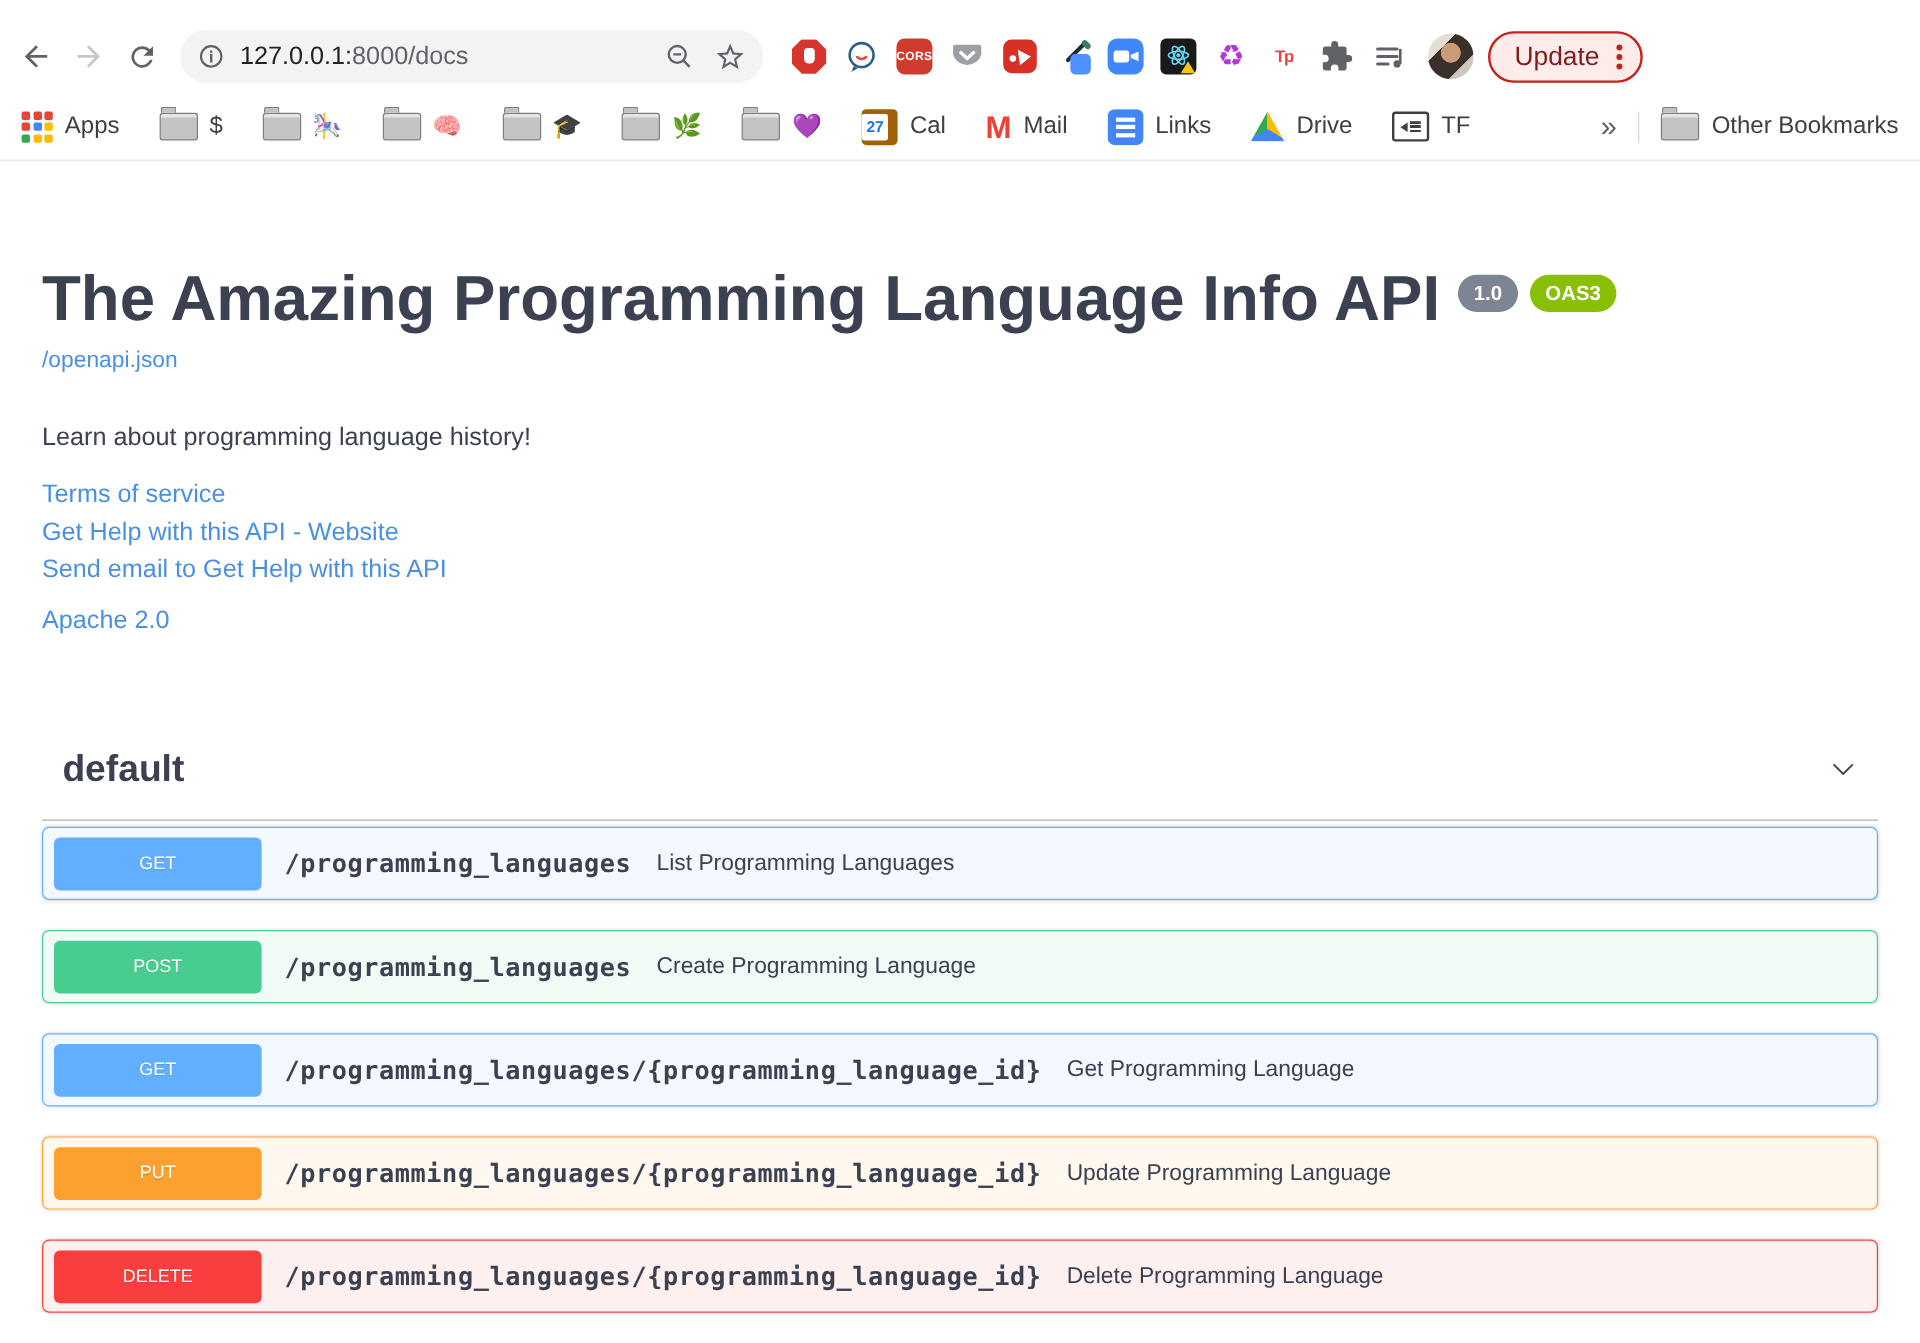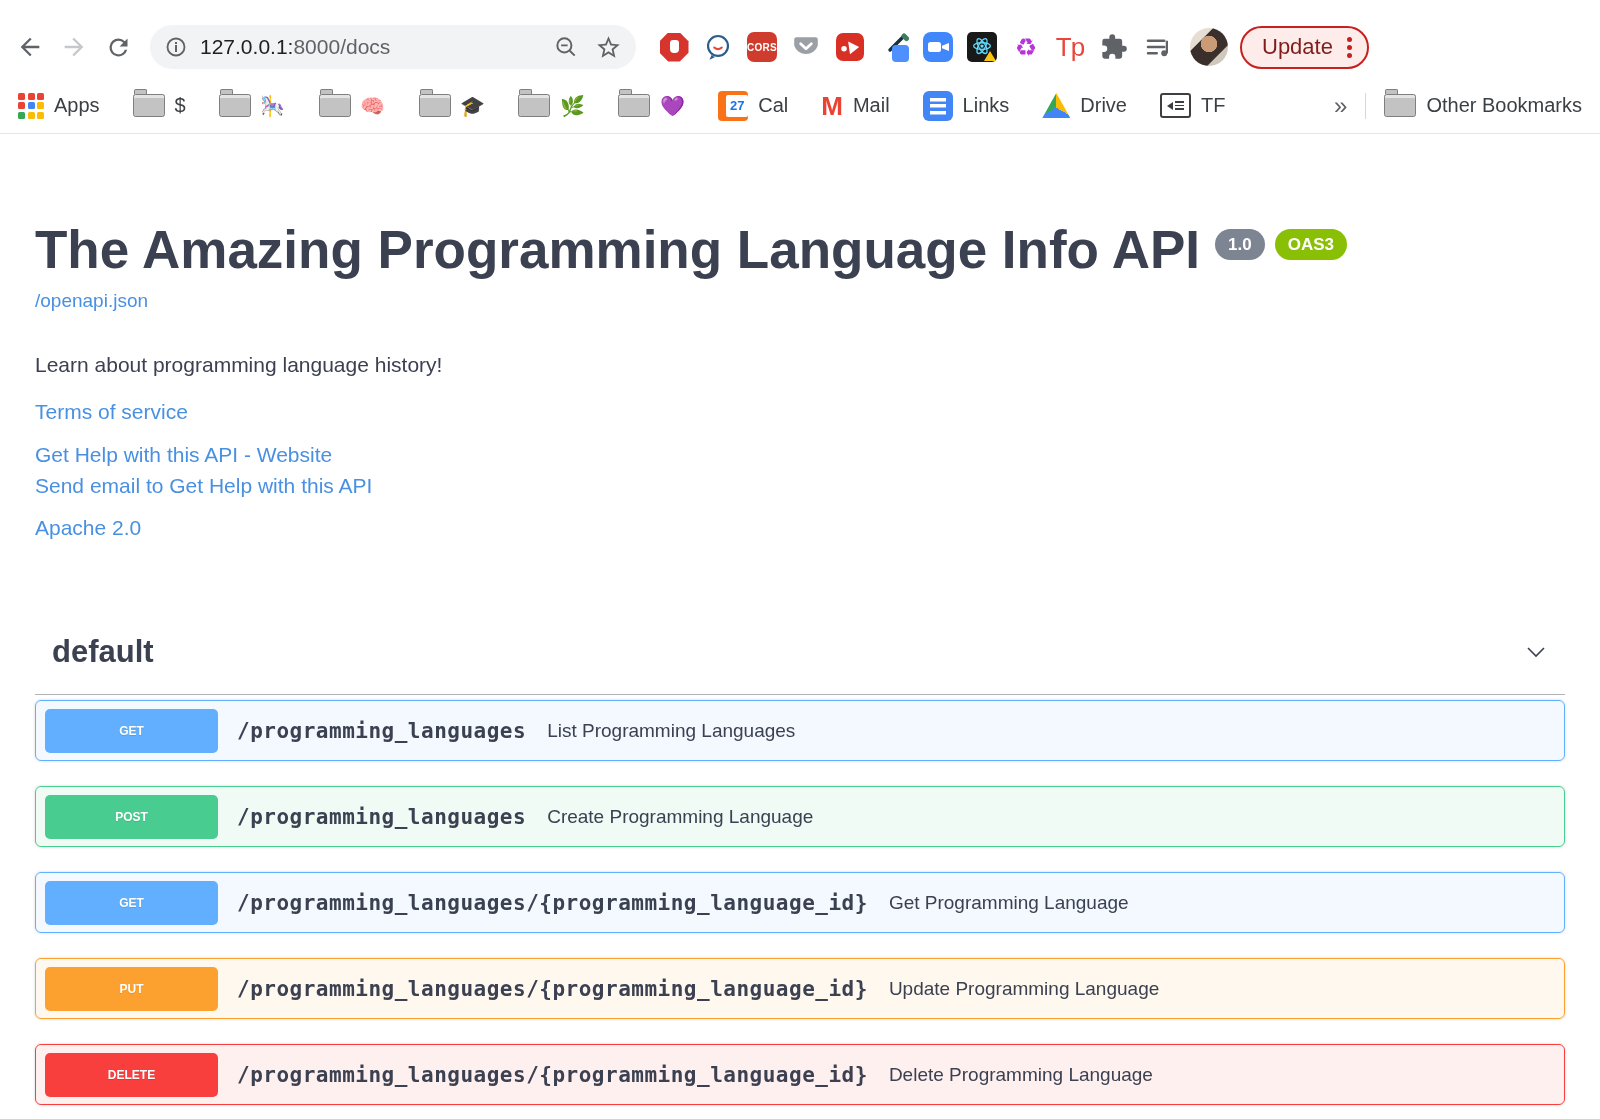--- a/index.html
+++ b/index.html
@@ -18,40 +18,40 @@
   .ic-adblock{width:29px;height:29px;background:#d7342e;clip-path:polygon(30% 0,70% 0,100% 30%,100% 70%,70% 100%,30% 100%,0 70%,0 30%);position:relative}
   .ic-adblock::after{content:"";position:absolute;left:10px;top:7px;width:9px;height:13px;background:#fff;border-radius:3px 3px 4px 4px}
   .ic-cors{width:30px;height:30px;background:#cf3c2e;border-radius:7px;display:flex;align-items:center;justify-content:center;color:#fff;font-size:10px;font-weight:700;letter-spacing:.3px}
   .ic-zoomapp{width:30px;height:30px;background:#4087fc;border-radius:8px;position:relative}
   .ic-zoomapp::before{content:"";position:absolute;left:5px;top:10px;width:13px;height:10px;background:#fff;border-radius:2.5px}
   .ic-zoomapp::after{content:"";position:absolute;left:19px;top:11px;width:7px;height:8px;background:#fff;clip-path:polygon(100% 0,100% 100%,0 65%,0 35%)}
   .ic-react{width:30px;height:30px;background:#191919;border-radius:5px;display:flex;align-items:center;justify-content:center;position:relative}
   .ic-react .warn{position:absolute;right:1px;bottom:1px;width:0;height:0;border-left:6px solid transparent;border-right:6px solid transparent;border-bottom:10px solid #f9c513}
   .ic-purple{font-size:25px;line-height:1;color:#b535d8}
   .ic-purple::before{content:"♻"}
-  .ic-tp{font-size:26px;font-weight:400;color:#e8453c;letter-spacing:-1px}
+  .ic-tp{font-size:14px;font-weight:700;color:#e8453c;letter-spacing:-1px}
   .ic-picker{width:30px;height:30px;position:relative}
   .ic-picker::before{content:"";position:absolute;right:0;bottom:0;width:17px;height:17px;background:#4d90fe;border-radius:4px}
   .ic-redshare{width:28px;height:28px;background:#d93025;border-radius:7px;display:flex;align-items:center;justify-content:center}
   .avatar{width:38px;height:38px;border-radius:50%;margin-left:10px;flex:none;background:
     radial-gradient(circle at 50% 42%, #c99b76 0 8px, transparent 8.5px),
     linear-gradient(135deg,#e6ded2 0 30%,#3a2f2a 31% 72%,#cfc8bd 73%);}
   .update-btn{margin-left:12px;height:43px;padding:0 15px 0 20px;border-radius:22px;border:2px solid #c5221f;background:#fdecea;color:#7f1d1d;font-size:22px;font-family:"Liberation Sans",sans-serif;display:flex;align-items:center;gap:14px;cursor:pointer;flex:none}
   .kebab{width:5px;height:5px;border-radius:50%;background:#c5221f;box-shadow:0 -8px 0 #c5221f,0 8px 0 #c5221f}
 
   
   .bookmarks{height:55px;border-bottom:1px solid #e4e5e7;display:flex;align-items:center;padding:0 18px;font-size:20px;color:#3c4043}
   .bm{display:flex;align-items:center;gap:10px;margin-right:33px;cursor:pointer;white-space:nowrap}
   .bm-right{margin-left:auto;display:flex;align-items:center;gap:18px}
   .bm-right .bm{margin-right:0}
   .ic-apps{display:grid;grid-template-columns:repeat(3,7px);grid-template-rows:repeat(3,7px);gap:2.5px}
   .ic-apps i{border-radius:1.5px}
   .ic-folder{width:30px;height:21px;background:#c3c3c3;border:1.5px solid #7f7f7f;border-radius:2.5px;position:relative;box-shadow:inset 0 3px 0 rgba(255,255,255,.55);flex:none}
   .ic-folder::before{content:"";position:absolute;top:-6px;left:0px;width:11px;height:4px;background:#c3c3c3;border:1.5px solid #7f7f7f;border-bottom:none;border-radius:2px 2px 0 0}
-  .ic-cal{width:30px;height:30px;background:#f97316;border-radius:4px;display:flex;align-items:center;justify-content:flex-end;flex:none}
+  .ic-cal{width:30px;height:30px;background:#a16207;border-radius:4px;display:flex;align-items:center;justify-content:flex-start;flex:none}
   .ic-cal .cal-num{background:#fff;width:22px;height:22px;border-radius:2px;display:flex;align-items:center;justify-content:center;font-size:13px;font-weight:700;color:#1a73e8}
   .ic-gmail{font-size:26px;font-weight:800;color:#ea4335;line-height:1}
   .ic-gmail::before{content:"M"}
   .ic-links{width:30px;height:30px;background:#4285f4;border-radius:6px;flex:none;
     background-image:linear-gradient(#fff,#fff),linear-gradient(#fff,#fff),linear-gradient(#fff,#fff);
     background-size:16px 3.5px,16px 3.5px,16px 3.5px;background-position:7px 7px,7px 13.5px,7px 20px;background-repeat:no-repeat}
   .ic-drive{width:28px;height:25px;clip-path:polygon(50% 0,100% 100%,0 100%);
     background:conic-gradient(from 0deg at 50% 58%, #fbbc04 0 120deg, #4285f4 120deg 240deg, #34a853 240deg 360deg);flex:none}
   .ic-tf{width:27px;height:21px;border:2px solid #3c4043;border-radius:3px;background:#fff;flex:none;display:flex;align-items:center;justify-content:center;gap:2px}
   .ic-tf::before{content:"";width:0;height:0;border-top:4px solid transparent;border-bottom:4px solid transparent;border-right:6px solid #3c4043}
@@ -62,29 +62,29 @@
 
   
   .swagger{padding:0 35px}
   .api-title{margin:87px 0 0;font-size:53px;font-weight:700;color:#3b4151;line-height:1.1;display:flex;align-items:flex-start;gap:15px}
   .badges{display:flex;gap:10px;margin-top:8px}
   .badge{font-size:17px;font-weight:700;color:#fff;border-radius:57px;padding:7px 13px;line-height:1}
   .spec-link{display:inline-block;margin-top:11px;font-size:19px;color:#4990e2;text-decoration:none;cursor:pointer}
   .api-desc{margin:41px 0 0;font-size:21px;color:#3b4151}
   .api-link{display:block;font-size:21px;color:#4990e2;text-decoration:none;cursor:pointer}
   .lk-terms{margin-top:23px}
-  .lk-web{margin-top:19px}
+  .lk-web{margin-top:8px}
   .lk-mail{margin-top:7px}
   .lk-lic{margin-top:18px}
 
   .sec-head{margin-top:94px;display:flex;align-items:center;justify-content:space-between;padding:0 17px 24px;border-bottom:1px solid rgba(59,65,81,.4);cursor:pointer}
   .sec-title{margin:0;font-size:31px;font-weight:700;color:#3b4151}
   .ops{padding-top:5px}
   .op{display:flex;align-items:center;height:59px;margin-bottom:25px;border:1.5px solid var(--c);border-radius:6px;background:var(--bg);box-shadow:0 0 3px rgba(0,0,0,.17);cursor:pointer}
-  .op-method{width:173px;height:44px;margin-left:9px;border-radius:5px;background:var(--c);color:#fff;font-size:12px;font-weight:700;display:flex;align-items:center;justify-content:center;text-shadow:0 1px 0 rgba(0,0,0,.1);flex:none}
+  .op-method{width:173px;height:44px;margin-left:9px;border-radius:5px;background:var(--c);color:#fff;font-size:15px;font-weight:400;display:flex;align-items:center;justify-content:center;text-shadow:0 1px 0 rgba(0,0,0,.1);flex:none}
   .op-path{margin-left:19px;font-family:"DejaVu Sans Mono",monospace;font-size:21px;font-weight:700;letter-spacing:.5px;color:#3b4151;white-space:nowrap}
   .op-summary{margin-left:21px;font-size:19px;color:#3b4151;white-space:nowrap}
 </style>
 </head>
 <body>
 
 <div class="chrome">
   <div class="nav-btn">
     <svg width="28" height="28" viewBox="0 0 24 24">
         <path fill="#5f6368" d="M20 11H7.8l5.6-5.6L12 4l-8 8 8 8 1.4-1.4L7.8 13H20z"></path>

